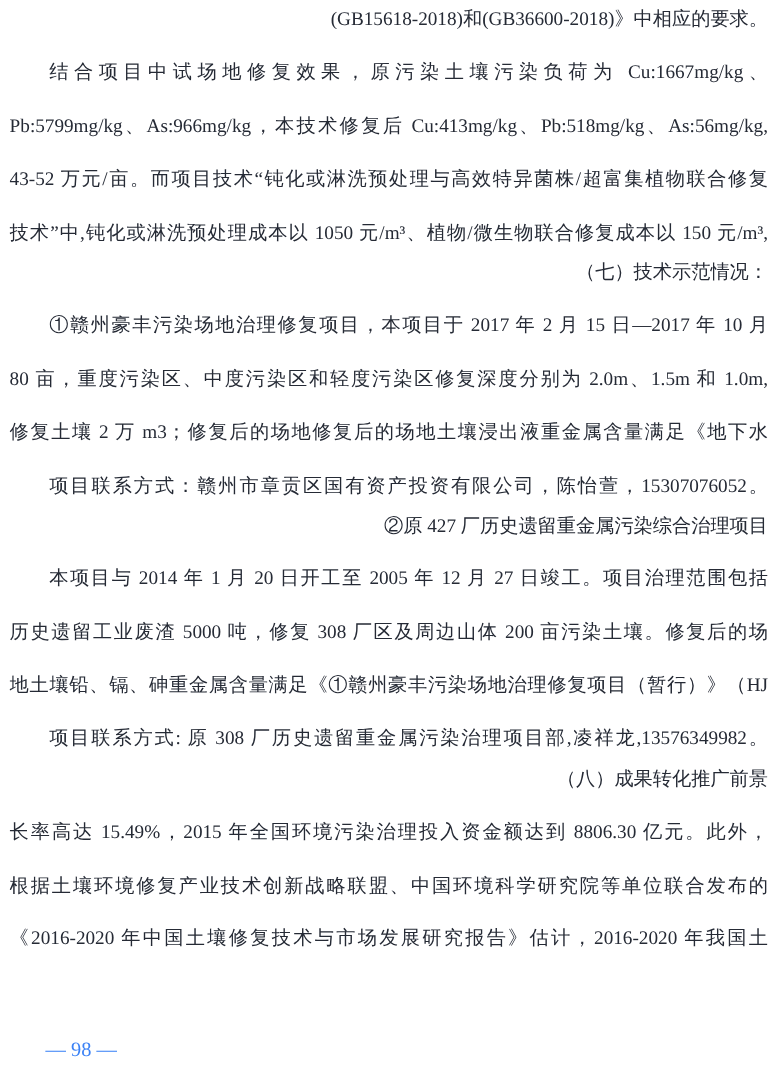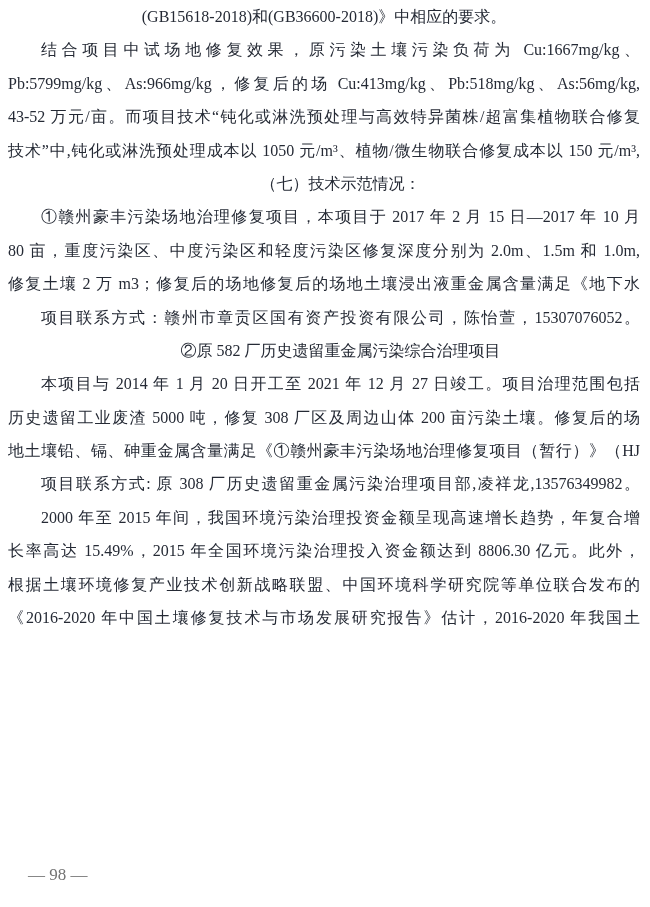--- a/index.html
+++ b/index.html
@@ -20,60 +20,61 @@
     position: absolute;
     top: 0;
     left: 8px;
     width: 632px;
   }
   .line {
     height: 33.4px;
     line-height: 33.4px;
     font-size: 16px;
     overflow: hidden;
-    text-align: center;
+    text-align: right;
     white-space: normal;
   }
   .line.fill {
     text-align: justify;
     text-align-last: justify;
+    margin-top: 11px;
   }
   .line.indent {
     padding-left: 33px;
   }
   .footer {
     position: absolute;
-    left: 28px;
+    left: 38px;
     top: 858px;
     height: 33px;
     line-height: 33px;
     font-size: 17px;
-    color: #737373;
+    color: #3b82f6;
   }
 </style>
 </head>
 <body>
 
 <div class="page">
   <div class="textblock">
 
   <div class="line">(GB15618-2018)和(GB36600-2018)》中相应的要求。</div>
       <div class="line indent fill">结合项目中试场地修复效果，原污染土壤污染负荷为 Cu:1667mg/kg、</div>
-      <div class="line fill">Pb:5799mg/kg、As:966mg/kg，修复后的场 Cu:413mg/kg、Pb:518mg/kg、As:56mg/kg,</div>
+      <div class="line fill">Pb:5799mg/kg、As:966mg/kg，本技术修复后 Cu:413mg/kg、Pb:518mg/kg、As:56mg/kg,</div>
       <div class="line fill">43-52 万元/亩。而项目技术“钝化或淋洗预处理与高效特异菌株/超富集植物联合修复</div>
       <div class="line fill">技术”中,钝化或淋洗预处理成本以 1050 元/m³、植物/微生物联合修复成本以 150 元/m³,</div>
       <div class="line indent">（七）技术示范情况：</div>
       <div class="line indent fill">①赣州豪丰污染场地治理修复项目，本项目于 2017 年 2 月 15 日—2017 年 10 月</div>
       <div class="line fill">80 亩，重度污染区、中度污染区和轻度污染区修复深度分别为 2.0m、1.5m 和 1.0m,</div>
       <div class="line fill">修复土壤 2 万 m3；修复后的场地修复后的场地土壤浸出液重金属含量满足《地下水</div>
       <div class="line indent fill">项目联系方式：赣州市章贡区国有资产投资有限公司，陈怡萱，15307076052。</div>
-      <div class="line indent">②原 582 厂历史遗留重金属污染综合治理项目</div>
-      <div class="line indent fill">本项目与 2014 年 1 月 20 日开工至 2021 年 12 月 27 日竣工。项目治理范围包括</div>
+      <div class="line indent">②原 427 厂历史遗留重金属污染综合治理项目</div>
+      <div class="line indent fill">本项目与 2014 年 1 月 20 日开工至 2005 年 12 月 27 日竣工。项目治理范围包括</div>
       <div class="line fill">历史遗留工业废渣 5000 吨，修复 308 厂区及周边山体 200 亩污染土壤。修复后的场</div>
       <div class="line fill">地土壤铅、镉、砷重金属含量满足《①赣州豪丰污染场地治理修复项目（暂行）》（HJ</div>
       <div class="line indent fill">项目联系方式: 原 308 厂历史遗留重金属污染治理项目部,凌祥龙,13576349982。</div>
-      <div class="line indent fill">2000 年至 2015 年间，我国环境污染治理投资金额呈现高速增长趋势，年复合增</div>
+      <div class="line indent">（八）成果转化推广前景</div>
       <div class="line fill">长率高达 15.49%，2015 年全国环境污染治理投入资金额达到 8806.30 亿元。此外，</div>
       <div class="line fill">根据土壤环境修复产业技术创新战略联盟、中国环境科学研究院等单位联合发布的</div>
       <div class="line fill">《2016-2020 年中国土壤修复技术与市场发展研究报告》估计，2016-2020 年我国土</div>
     </div>
   <div class="footer">— 98 —</div>
 </div>
 
 </body></html>

